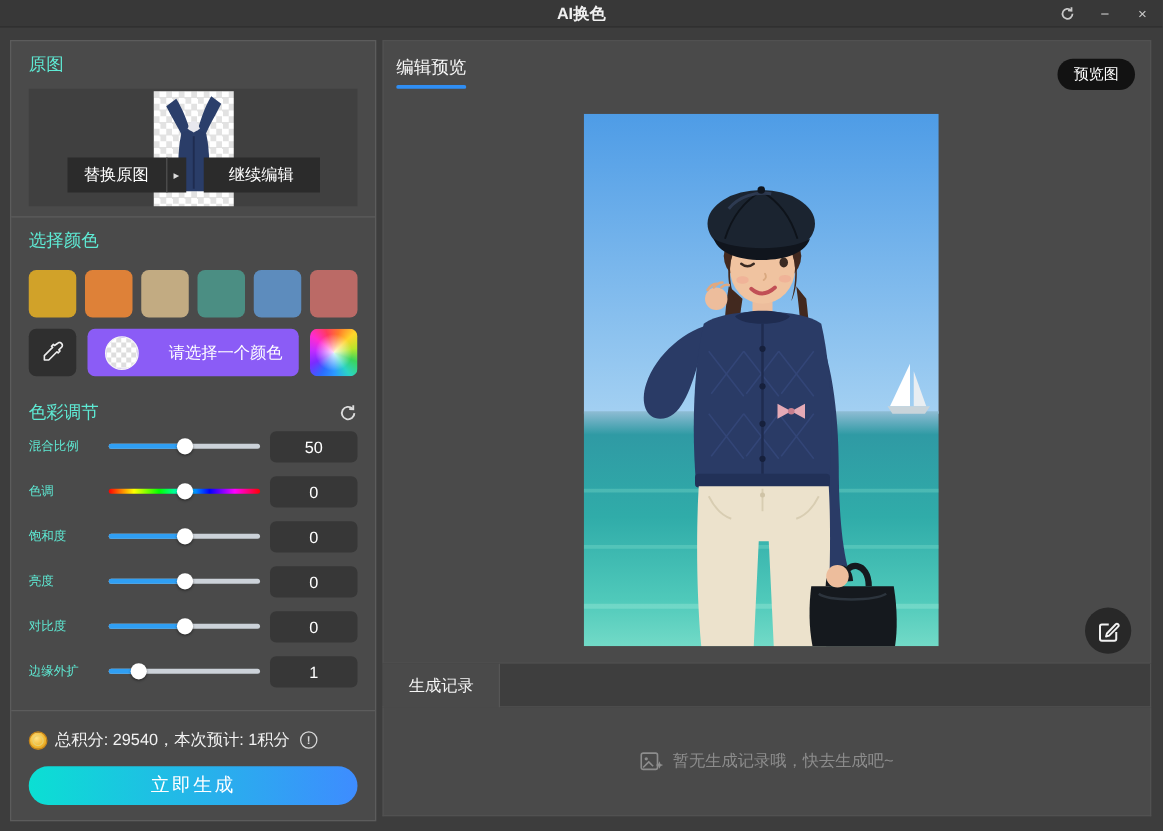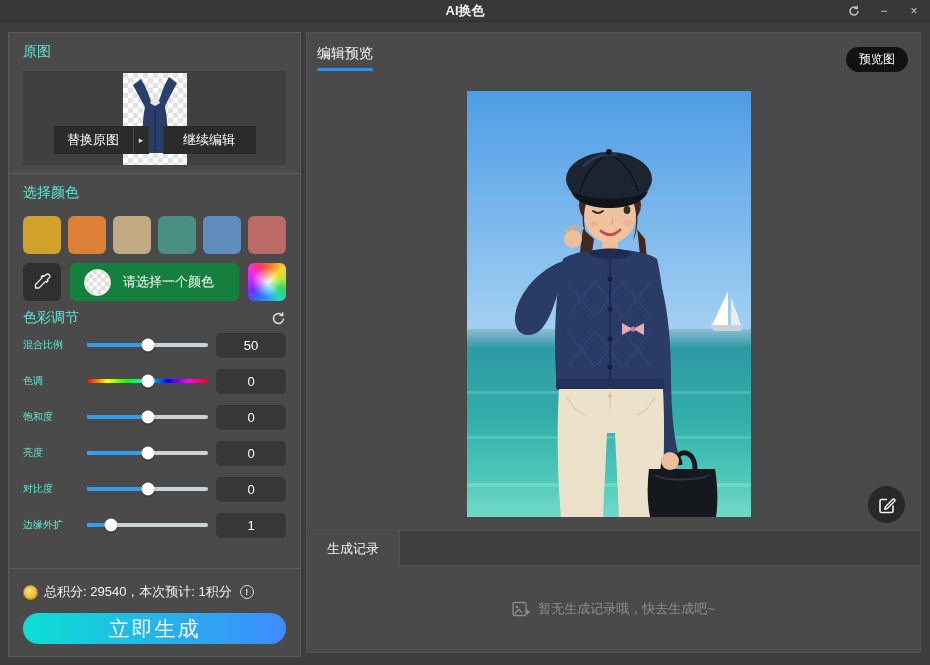--- a/index.html
+++ b/index.html
@@ -26,47 +26,47 @@
   .dark-btn { background:#2b2b2b; color:#fff; font-size:13px; height:28px; display:flex; align-items:center; justify-content:center; cursor:pointer; }
   .replace-group { display:flex; }
   .replace-main { width:79px; }
   .replace-arrow { width:16px; border-left:1px solid #4a4a4a; font-size:9px; color:#ddd; }
   .continue-btn { width:93px; }
 
   .swatch-row { display:flex; gap:7px; margin-top:14px; }
   .swatch { width:38px; height:38px; border-radius:6px; cursor:pointer; }
   .picker-row { display:flex; gap:9px; margin-top:9px; height:38px; }
   .eyedrop-btn { width:38px; height:38px; background:#2f2f2f; border-radius:6px; display:flex; align-items:center; justify-content:center; cursor:pointer; }
-  .select-color-btn { flex:1; background:#15803d; border-radius:6px; display:flex; align-items:center; gap:12px; padding-left:14px; cursor:pointer; }
+  .select-color-btn { flex:1; background:#8b5cf6; border-radius:6px; display:flex; align-items:center; gap:24px; padding-left:14px; cursor:pointer; }
   .checker-circle { width:27px; height:27px; border-radius:50%;
     background:repeating-conic-gradient(#ffffff 0% 25%, #dedede 0% 50%) 0 0 / 8px 8px; border:1px solid #f5f5f5; }
   .select-color-label { font-size:13px; color:#fff; }
   .rainbow-btn { width:38px; height:38px; border-radius:6px; cursor:pointer;
     background:radial-gradient(circle at 50% 50%, rgba(255,255,255,.85) 0%, rgba(255,255,255,0) 55%),
       conic-gradient(from 210deg, #2b6cff, #7b2bff, #c32bff, #ff2bd0, #ff3b5c, #ff7a2b, #ffd42b, #b7e62b, #3bd45c, #2bd4c4, #2b9aff, #2b6cff); }
 
-  .adjust-header { margin-top:8px; display:flex; align-items:center; justify-content:space-between; }
+  .adjust-header { margin-top:20px; display:flex; align-items:center; justify-content:space-between; }
   .reset-icon { cursor:pointer; display:flex; }
 
   .slider-row { display:flex; align-items:center; height:36px; margin-top:0; }
   .slider-row:first-of-type { margin-top:8px; }
   .slider-label { width:64px; font-size:10px; color:#5eead4; }
   .slider-track { position:relative; flex:1; height:4px; border-radius:2px; background:#ccd2d9; cursor:pointer; }
   .slider-fill { position:absolute; left:0; top:0; height:4px; border-radius:2px; background:#2f9ff4; }
   .slider-track.hue { background:linear-gradient(to right,#ff0000,#ffff00,#00ff00,#00ffff,#0000ff,#ff00ff,#ff0000); }
   .slider-knob { position:absolute; top:50%; width:13px; height:13px; border-radius:50%; background:#fff; transform:translate(-50%,-50%); box-shadow:0 1px 2px rgba(0,0,0,.45); cursor:pointer; }
   .value-box { width:70px; height:25px; margin-left:8px; background:#373737; border-radius:5px; color:#fff; font-size:13px; font-weight:400; display:flex; align-items:center; justify-content:center; }
 
   .lp-footer { position:absolute; left:0; bottom:0; width:100%; border-top:1px solid #5c5c5c; padding:14px 14px 12px; }
   .points-row { display:flex; align-items:center; gap:6px; font-size:13px; color:#f2f2f2; }
   .coin { width:15px; height:15px; border-radius:50%; background:radial-gradient(circle at 40% 35%, #ffe284, #f0b42c 60%, #d99a1d); border:1px solid #c8871a; position:relative; }
   .coin::after { content:""; position:absolute; inset:2px; border-radius:50%; border:1px solid #e8cf6e; }
   .info-icon { width:14px; height:14px; border-radius:50%; border:1px solid #d8d8d8; color:#d8d8d8; font-size:9px; font-weight:700; display:flex; align-items:center; justify-content:center; margin-left:2px; }
   .generate-btn { margin-top:12px; height:31px; border-radius:16px; border:none; width:100%;
-    background:linear-gradient(90deg,#0bdfd3,#3e8cff); color:#fff; font-size:21px; font-family:Liberation Mono, monospace;
+    background:linear-gradient(90deg,#0bdfd3,#3e8cff); color:#fff; font-size:15px; font-family:Liberation Mono, monospace;
     display:flex; align-items:center; justify-content:center; cursor:pointer; letter-spacing:2px; }
 
   
   .preview-panel { position:absolute; left:306px; top:32px; width:615px; height:499px; background:#4a4a4a; border:1px solid #515151; }
   .preview-tab { position:absolute; left:10px; top:12px; font-size:14px; color:#fafafa; padding-bottom:8px; cursor:pointer; }
   .preview-tab::after { content:""; position:absolute; left:0; right:0; bottom:0; height:3px; border-radius:2px; background:#2f8ef4; }
   .previewimg-btn { position:absolute; right:12px; top:14px; height:25px; padding:0 13px; background:#121212; border:none; border-radius:13px; color:#fff; font-size:12px; font-family:inherit; cursor:pointer; }
   .photo { position:absolute; left:160px; top:58px; width:284px; height:426px; }
   .edit-fab { position:absolute; right:15px; bottom:7px; width:37px; height:37px; border-radius:50%; background:#282828; display:flex; align-items:center; justify-content:center; cursor:pointer; }
 

